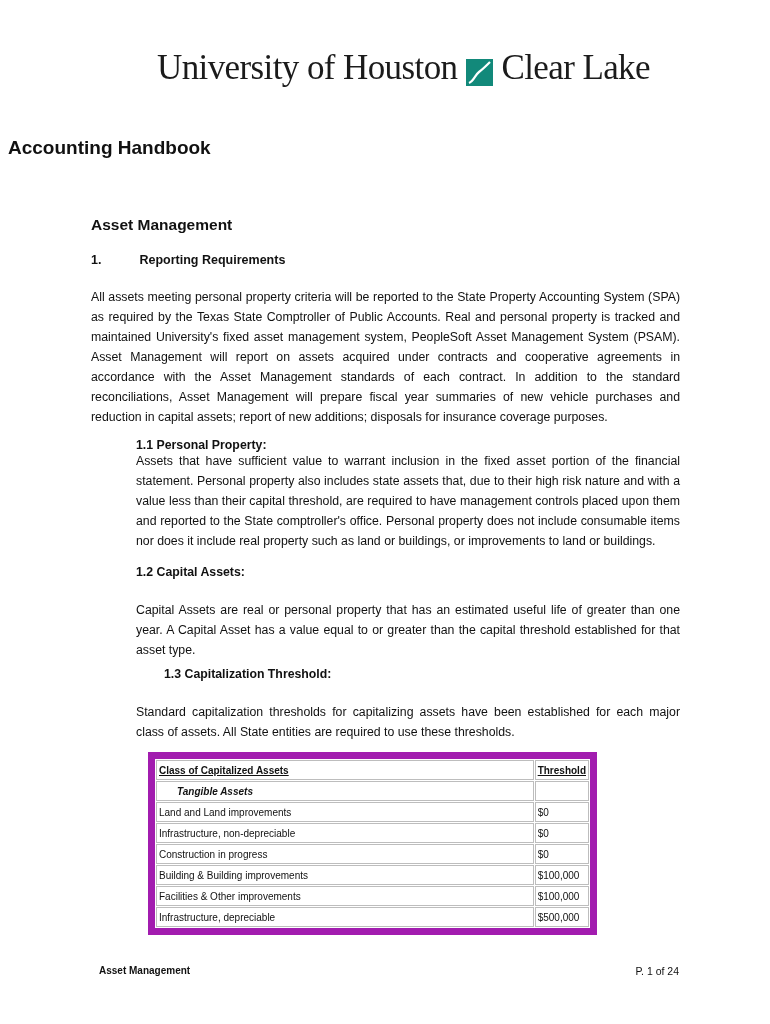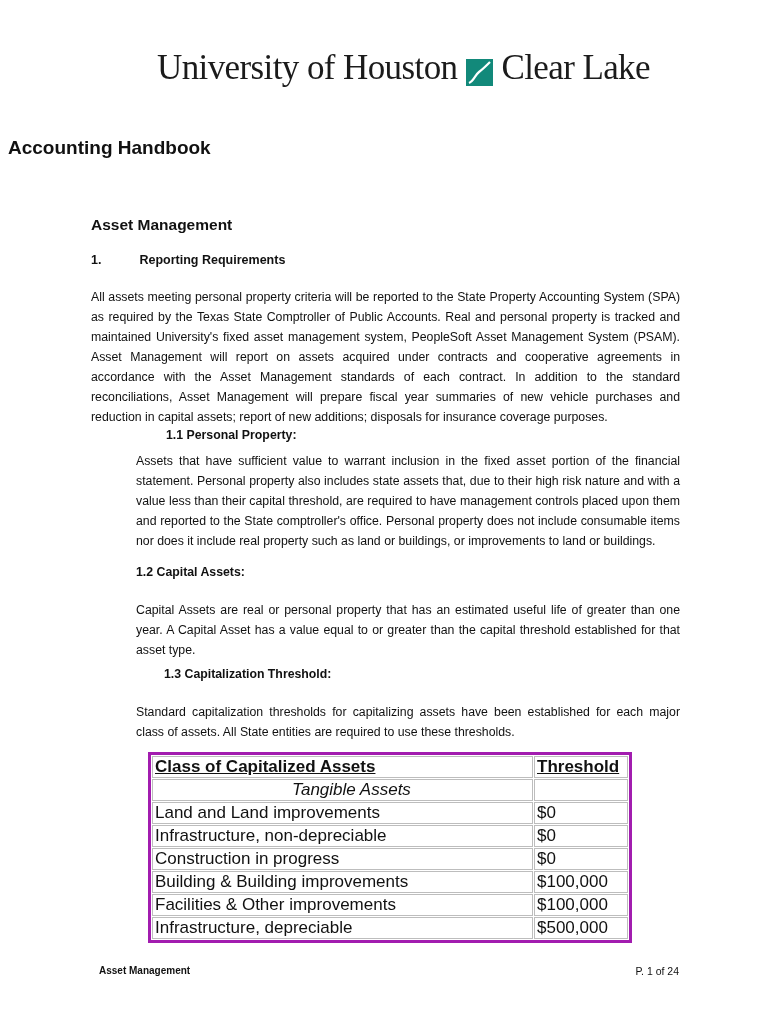--- a/index.html
+++ b/index.html
@@ -16,35 +16,35 @@
 
   .section-title { position: absolute; left: 91px; top: 216px; font-size: 15.5px; font-weight: bold; margin: 0; }
 
   .subsection { position: absolute; left: 91px; top: 253px; font-size: 12.5px; font-weight: bold; }
   .subsection .num { display: inline-block; width: 45px; }
 
   .para { position: absolute; margin: 0; font-size: 12.3px; line-height: 20px; text-align: justify; }
   .p-main { left: 91px; top: 287px; width: 589px; }
 
   .h3 { position: absolute; left: 136px; margin: 0; font-size: 12.3px; font-weight: bold; }
-  .h3-1 { top: 428px; margin-left: 30px; }
+  .h3-1 { top: 438px; }
   .p-1 { left: 136px; top: 451px; width: 544px; }
   .h3-2 { top: 565px; }
   .p-2 { left: 136px; top: 600px; width: 544px; }
   .h3-3 { top: 667px; margin-left: 28px; }
   .p-3 { left: 136px; top: 702px; width: 544px; }
 
-  table.thresholds { position: absolute; left: 148px; top: 752px; width: 484px;
-                     border-collapse: separate; border-spacing: 1px; border: 3px solid #a21caf;
-                     font-size: 17px; }
+  table.thresholds { position: absolute; left: 148px; top: 752px; width: 449px;
+                     border-collapse: separate; border-spacing: 1px; border: 7px solid #a21caf;
+                     font-size: 10px; }
   table.thresholds td, table.thresholds th { border: 1px solid #bdbdbd; height: 18px; padding: 0 2px;
                      text-align: left; vertical-align: middle; font-weight: normal; }
   table.thresholds .col1 { width: 357px; }
   table.thresholds th { font-weight: bold; text-decoration: underline; }
-  table.thresholds .category { font-weight: normal; font-style: italic; padding-left: 20px; text-align: center; }
+  table.thresholds .category { font-weight: bold; font-style: italic; padding-left: 20px; }
 
   .footer-left { position: absolute; left: 99px; top: 965px; font-size: 10px; font-weight: bold; }
   .footer-right { position: absolute; right: 91px; top: 965px; font-size: 10.5px; }
 </style>
 </head>
 <body>
 
 <div class="logo">
   <span>University of Houston</span>
   <span class="mark">

